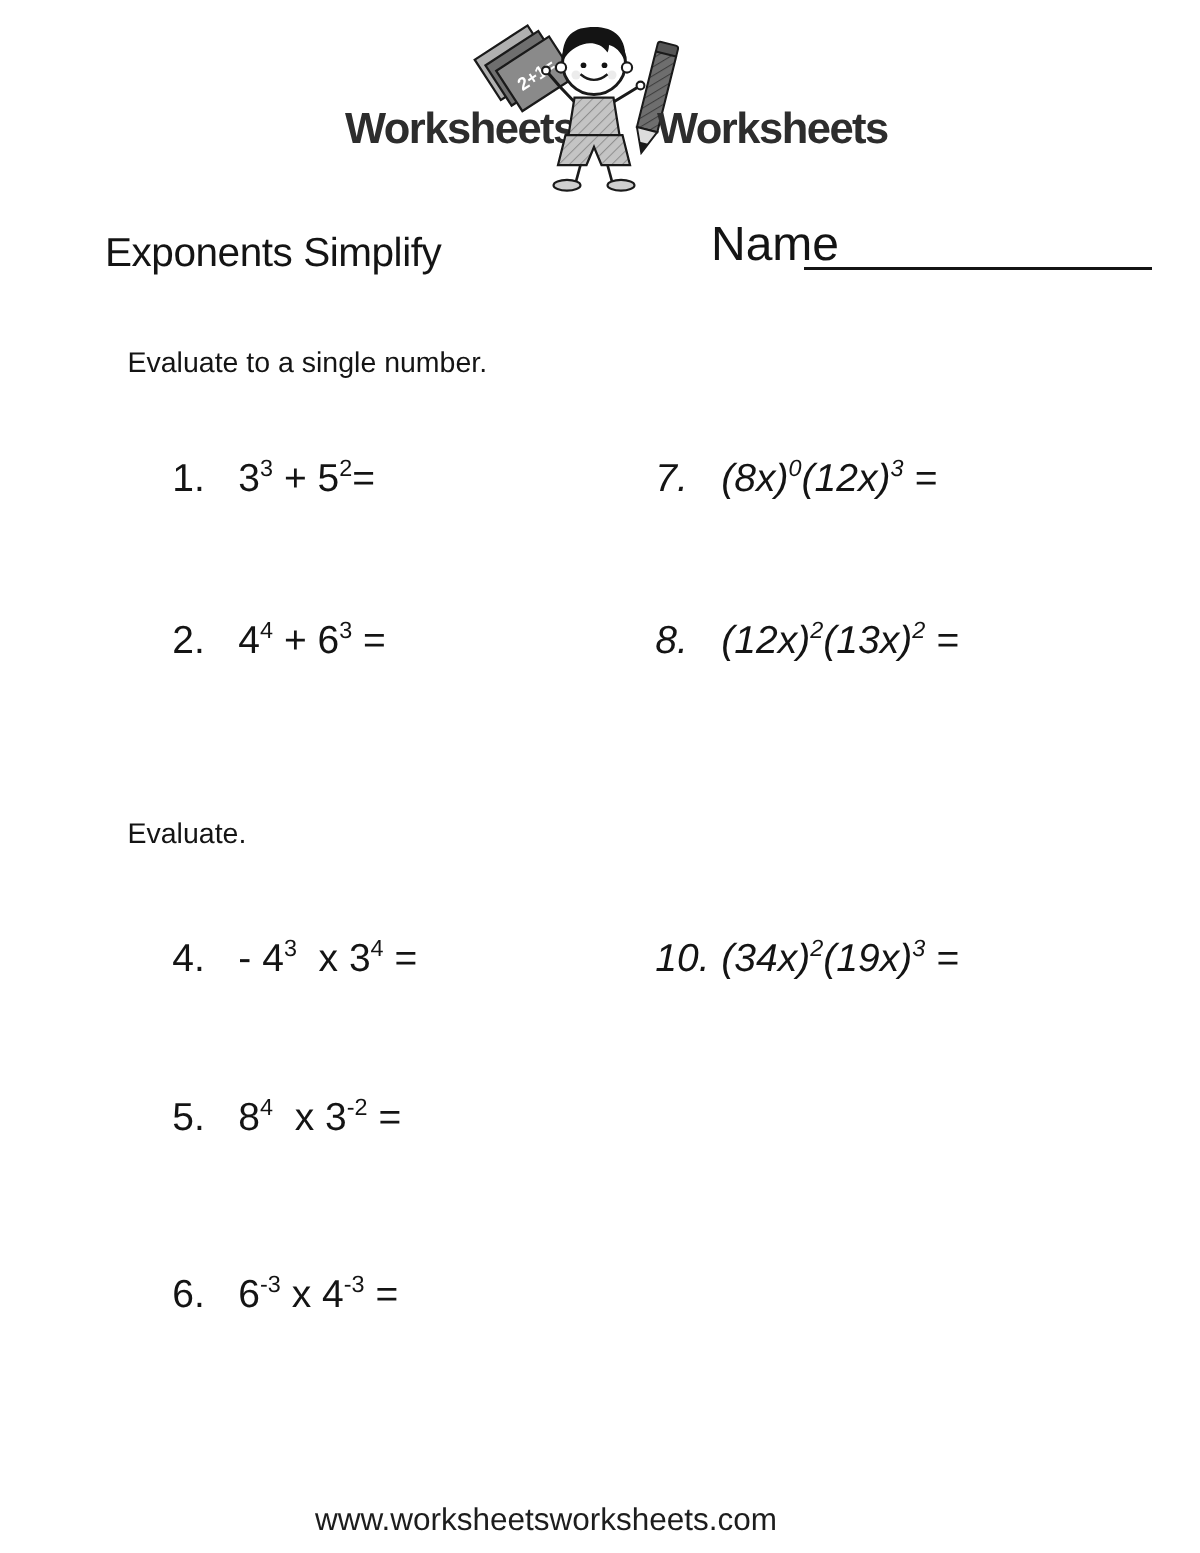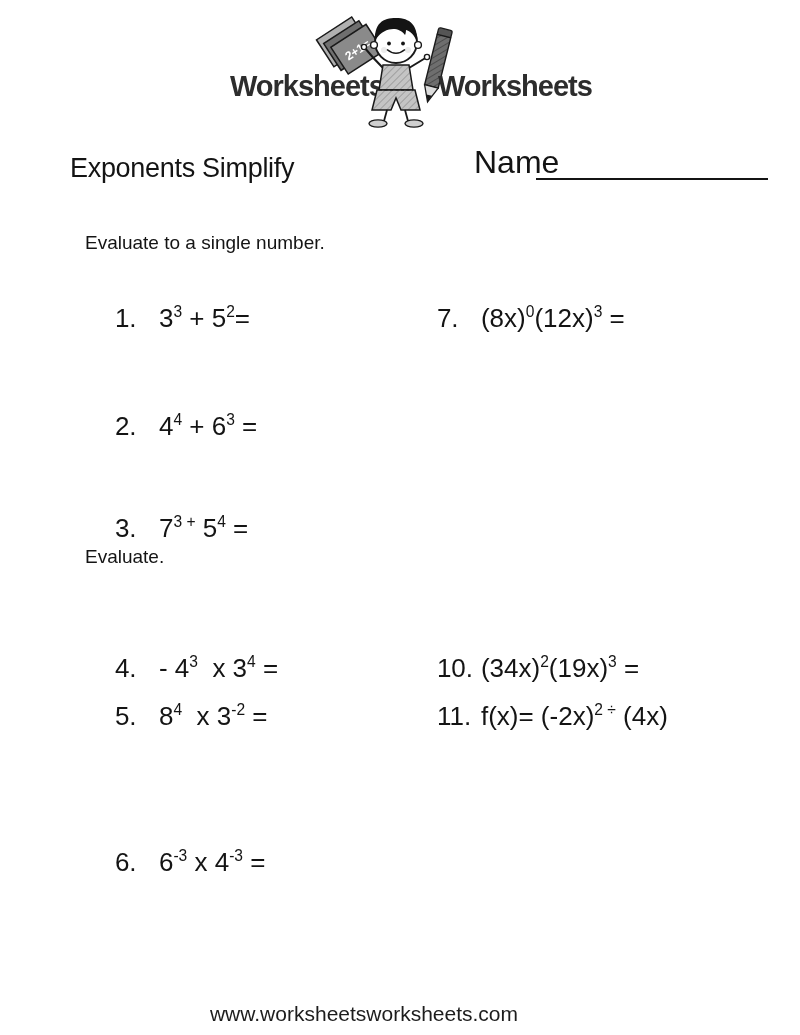--- a/index.html
+++ b/index.html
@@ -57,26 +57,26 @@
   
   .problem {
     position: absolute;
     font-size: 26px;
     white-space: pre;
   }
   .problem .pnum { display: inline-block; width: 44px; }
   .problem sup { font-size: 60%; vertical-align: super; letter-spacing: 0; }
 
   .col-left  { left: 86px; }
-  .col-right { left: 408px; }
+  .col-right { left: 408px; font-style: italic; }
   .row-1 { top: 272px; }
   .row-2 { top: 380px; }
   .row-3 { top: 482px; }
-  .row-4 { top: 622px; }
-  .row-5 { top: 670px; }
+  .row-4 { top: 592px; }
+  .row-5 { top: 698px; }
   .row-6 { top: 816px; }
 
   
   .footer {
     position: absolute;
     left: 0; top: 1002px;
     width: 728px;
     text-align: center;
     font-size: 21px;
     color: #1d1d1d;
@@ -149,38 +149,35 @@
 
   <div class="instruction evaluate">Evaluate to a single number.</div>
   <div class="instruction simplify">Evaluate.</div>
 
   <div class="problem col-left row-1">
     <span class="pnum">1.</span><span class="pexpr">3<sup>3</sup> + 5<sup>2</sup>=</span>
   </div>
   <div class="problem col-left row-2">
     <span class="pnum">2.</span><span class="pexpr">4<sup>4</sup> + 6<sup>3</sup> =</span>
   </div>
-  <div class="problem col-left row-3">
-    <span class="pnum">3.</span><span class="pexpr">7<sup>3 +</sup> 5<sup>4</sup> =</span>
-  </div>
   <div class="problem col-left row-4">
     <span class="pnum">4.</span><span class="pexpr">- 4<sup>3</sup>  x 3<sup>4</sup> =</span>
   </div>
   <div class="problem col-left row-5">
     <span class="pnum">5.</span><span class="pexpr">8<sup>4</sup>  x 3<sup>-2</sup> =</span>
   </div>
   <div class="problem col-left row-6">
     <span class="pnum">6.</span><span class="pexpr">6<sup>-3</sup> x 4<sup>-3</sup> =</span>
   </div>
 
   <div class="problem col-right row-1">
     <span class="pnum">7.</span><span class="pexpr">(8x)<sup>0</sup>(12x)<sup>3</sup> =</span>
   </div>
+  <div class="problem col-right row-2">
+    <span class="pnum">8.</span><span class="pexpr">(12x)<sup>2</sup>(13x)<sup>2</sup> =</span>
+  </div>
   <div class="problem col-right row-4">
     <span class="pnum">10.</span><span class="pexpr">(34x)<sup>2</sup>(19x)<sup>3</sup> =</span>
-  </div>
-  <div class="problem col-right row-5">
-    <span class="pnum">11.</span><span class="pexpr">f(x)= (-2x)<sup>2 ÷</sup> (4x)</span>
   </div>
 
   <div class="footer">www.worksheetsworksheets.com</div>
 
 </div>
 
 </body></html>

